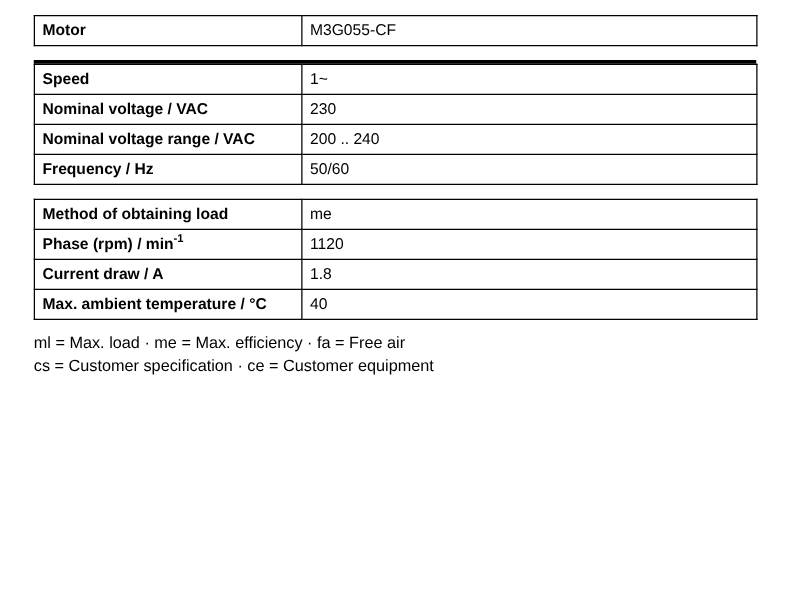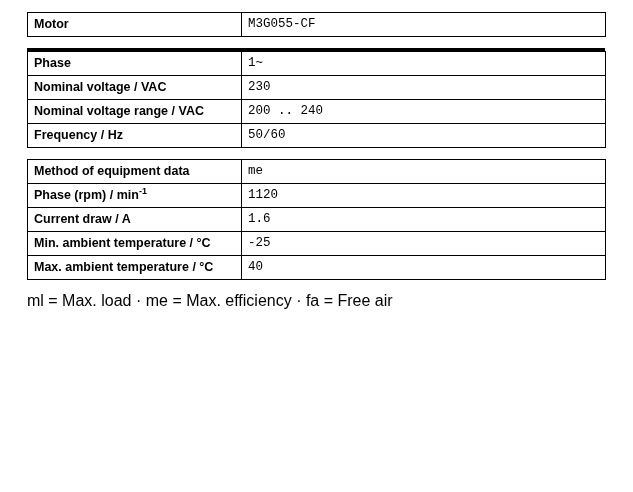--- a/index.html
+++ b/index.html
@@ -35,21 +35,20 @@
     vertical-align: top;
     font-size: 12.5px;
     line-height: 1.28;
     height: 16px;
   }
   td.label {
     font-weight: bold;
   }
   td.value {
     font-weight: normal;
-    font-family: Liberation Mono, monospace;
   }
   
   .block-title td {
     height: 20px;
     padding-top: 4px;
     padding-bottom: 5px;
   }
   
   .heavy-rule {
     width: 578px;
@@ -63,21 +62,21 @@
   .twoline td {
     height: 36px;
   }
   sup {
     font-size: 9px;
     vertical-align: super;
     line-height: 0;
   }
   .footnotes {
     margin-top: 9px;
-    font-size: 16px;
+    font-size: 13px;
     line-height: 1.45;
     font-family: "Liberation Sans", sans-serif;
     color: #000000;
   }
   .footnotes div {
     white-space: nowrap;
   }
 </style>
 </head>
 <body>
@@ -99,21 +98,21 @@
 
   <div class="heavy-rule"></div>
 
   <table class="spec">
     <colgroup>
         <col class="c1">
         <col class="c2">
       </colgroup>
     <tbody>
       <tr>
-        <td class="label">Phase</td>
+        <td class="label">Speed</td>
         <td class="value">1~</td>
       </tr>
       <tr>
         <td class="label">Nominal voltage / VAC</td>
         <td class="value">230</td>
       </tr>
       <tr class="twoline">
         <td class="label">Nominal voltage range / VAC</td>
         <td class="value">200 .. 240</td>
       </tr>
@@ -126,39 +125,36 @@
 
   <div class="blk-gap"></div>
 
   <table class="spec">
     <colgroup>
         <col class="c1">
         <col class="c2">
       </colgroup>
     <tbody>
       <tr class="twoline">
-        <td class="label">Method of equipment data</td>
+        <td class="label">Method of obtaining load</td>
         <td class="value">me</td>
       </tr>
       <tr>
         <td class="label"><span>Phase (rpm) / min</span><sup>-1</sup></td>
         <td class="value">1120</td>
       </tr>
       <tr>
         <td class="label">Current draw / A</td>
-        <td class="value">1.6</td>
-      </tr>
-      <tr class="twoline">
-        <td class="label">Min. ambient temperature / °C</td>
-        <td class="value">-25</td>
+        <td class="value">1.8</td>
       </tr>
       <tr class="twoline">
         <td class="label">Max. ambient temperature / °C</td>
         <td class="value">40</td>
       </tr>
     </tbody>
   </table>
 
   <div class="footnotes">
     <div>ml = Max. load · me = Max. efficiency · fa = Free air</div>
+    <div>cs = Customer specification · ce = Customer equipment</div>
   </div>
 
 </div>
 
 </body></html>

